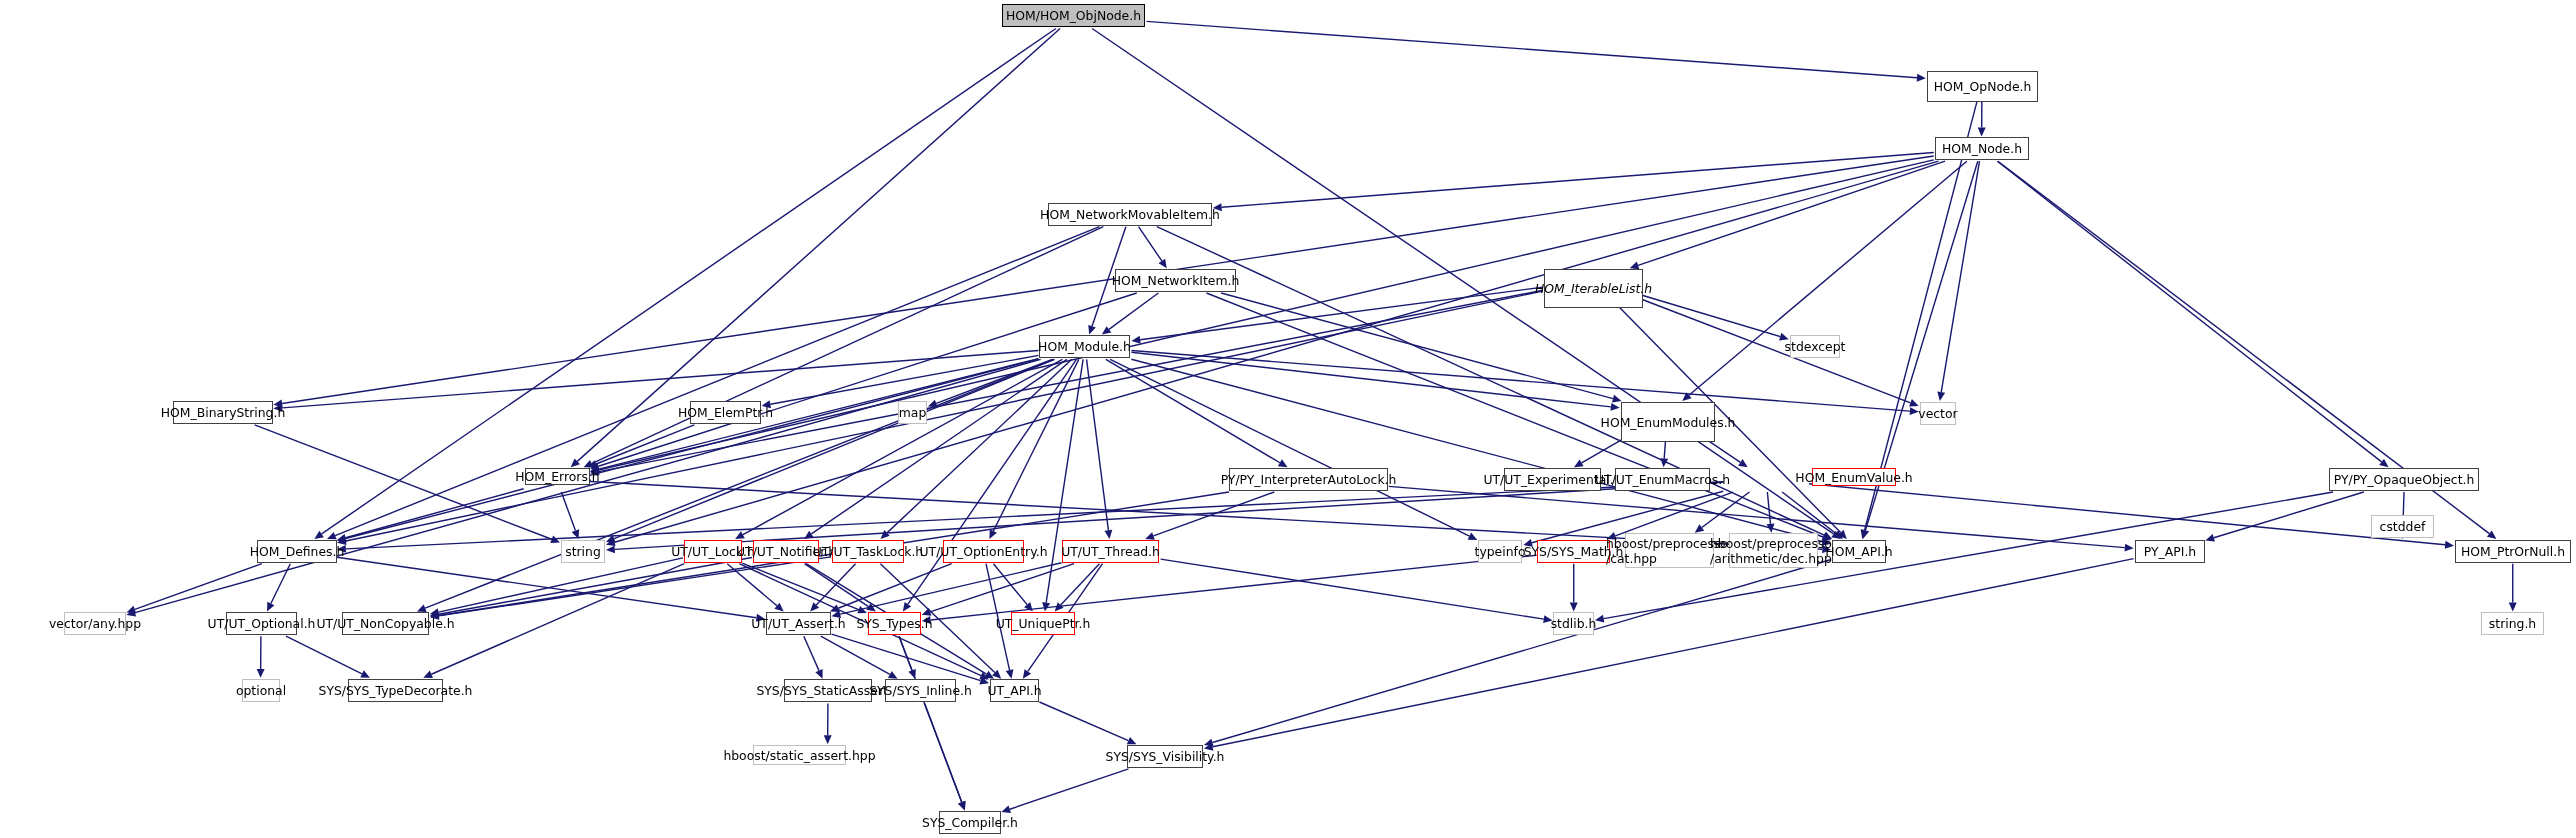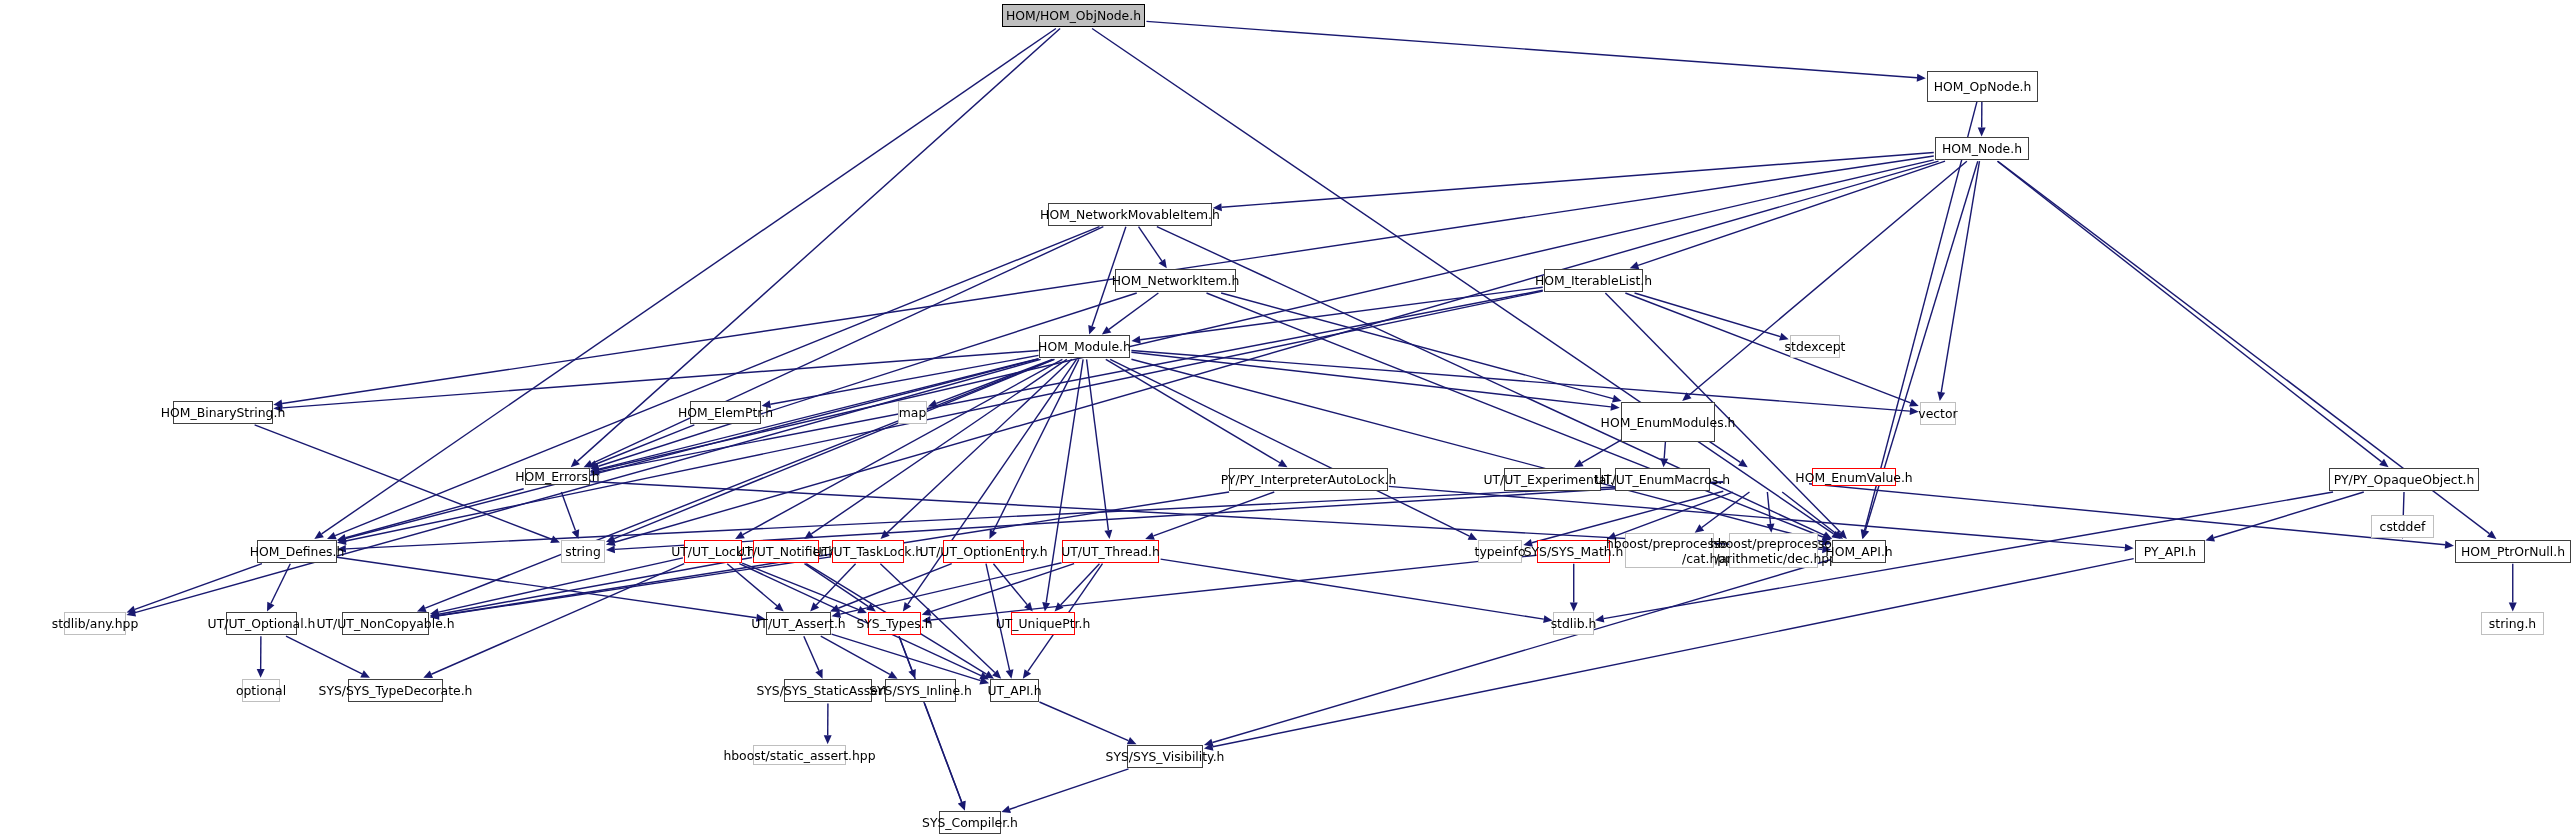--- a/index.html
+++ b/index.html
@@ -2,21 +2,21 @@
 <html style="font-size:14px"><head>
 <meta charset="utf-8">
 <style>
   html, body { margin:0; padding:0; background:#ffffff; }
   body { width:2576px; height:839px; position:relative; overflow:hidden;
          font-family:"DejaVu Sans", sans-serif; }
   #graph-svg { position:absolute; left:0; top:0; width:2576px; height:839px; }
   .node { position:absolute; box-sizing:border-box; background:#ffffff;
           border:1.8px solid #404040; font-size:12.4px; color:#000;
           display:flex; align-items:center; justify-content:center;
-          text-align:right; line-height:15px; white-space:pre; cursor:pointer; }
+          text-align:left; line-height:15px; white-space:pre; cursor:pointer; }
   .node.root { background:#bfbfbf; border-color:#000; }
   .node.sys  { border-color:#bfbfbf; color:#000; }
   .node.trunc{ border-color:#ff0000; }
   .edge { stroke:#191970; stroke-width:1.6; fill:none; }
   .arrow { fill:#191970; }
 </style>
 </head>
 <body>
 
 <svg id="graph-svg" viewBox="0 0 2912 948" width="2576" height="839">
@@ -242,21 +242,21 @@
     <polygon points="1284.7432432432433,841 1273.7783672628832,841.1466108294724 1277.3615897373286,832.8906725606487" class="arrow"></polygon>
     <line x1="1275.7466666666667" y1="869" x2="1141.469554171724" y2="914.5691558240756" class="edge"></line>
     <polygon points="1132,917.7828054298642 1140.0234118491192,910.3078564467997 1142.9156964943288,918.8304552013514" class="arrow"></polygon>
   </svg>
 <div id="nodes">
     <div class="node root" style="left: 1002px; top: 4.4px; width: 143px; height: 23px;">HOM/HOM_ObjNode.h</div>
     <div class="node" style="left: 1927px; top: 71px; width: 111px; height: 31px;">HOM_OpNode.h</div>
     <div class="node" style="left: 1935px; top: 137px; width: 94px; height: 23px;">HOM_Node.h</div>
     <div class="node" style="left: 1048px; top: 203px; width: 164px; height: 23px;">HOM_NetworkMovableItem.h</div>
     <div class="node" style="left: 1115px; top: 269px; width: 121px; height: 23px;">HOM_NetworkItem.h</div>
-    <div class="node" style="left: 1544px; top: 269px; width: 99px; height: 23px;">HOM_IterableList.h</div>
+    <div class="node" style="left: 1544px; top: 269px; width: 99px; height: 39px; font-style: italic;">HOM_IterableList.h</div>
     <div class="node" style="left: 1039px; top: 335px; width: 91px; height: 23px;">HOM_Module.h</div>
     <div class="node sys" style="left: 1790px; top: 335px; width: 50px; height: 23px;">stdexcept</div>
     <div class="node sys" style="left: 1920px; top: 402px; width: 36px; height: 23px;">vector</div>
     <div class="node" style="left: 173px; top: 401px; width: 100px; height: 23px;">HOM_BinaryString.h</div>
     <div class="node" style="left: 690px; top: 401px; width: 71px; height: 23px;">HOM_ElemPtr.h</div>
     <div class="node sys" style="left: 898px; top: 401px; width: 29px; height: 23px;">map</div>
     <div class="node" style="left: 1621px; top: 402px; width: 94px; height: 40px;">HOM_EnumModules.h</div>
     <div class="node" style="left: 525px; top: 468px; width: 65px; height: 17px;">HOM_Errors.h</div>
     <div class="node" style="left: 1229px; top: 468px; width: 159px; height: 23px;">PY/PY_InterpreterAutoLock.h</div>
     <div class="node" style="left: 1504px; top: 468px; width: 97px; height: 23px;">UT/UT_Experimental.h</div>
@@ -273,21 +273,21 @@
     <div class="node sys" style="left: 1478px; top: 540px; width: 44px; height: 23px;">typeinfo</div>
     <div class="node trunc" style="left: 1537px; top: 540px; width: 73px; height: 23px;">SYS/SYS_Math.h</div>
     <div class="node sys" style="left: 1625px; top: 533px; width: 89px; height: 35px;">hboost/preprocessor
 /cat.hpp</div>
     <div class="node sys" style="left: 1729px; top: 533px; width: 89px; height: 35px;">hboost/preprocessor
 /arithmetic/dec.hpp</div>
     <div class="node" style="left: 1832px; top: 540px; width: 54px; height: 23px;">HOM_API.h</div>
     <div class="node" style="left: 2135px; top: 540px; width: 70px; height: 23px;">PY_API.h</div>
     <div class="node sys" style="left: 2371px; top: 515px; width: 63px; height: 23px;">cstddef</div>
     <div class="node" style="left: 2455px; top: 540px; width: 116px; height: 23px;">HOM_PtrOrNull.h</div>
-    <div class="node sys" style="left: 64px; top: 612px; width: 62px; height: 23px;">stdlib/any.hpp</div>
+    <div class="node sys" style="left: 64px; top: 612px; width: 62px; height: 23px;">vector/any.hpp</div>
     <div class="node" style="left: 226px; top: 612px; width: 71px; height: 23px;">UT/UT_Optional.h</div>
     <div class="node" style="left: 342px; top: 612px; width: 87px; height: 23px;">UT/UT_NonCopyable.h</div>
     <div class="node" style="left: 766px; top: 612px; width: 65px; height: 23px;">UT/UT_Assert.h</div>
     <div class="node trunc" style="left: 868px; top: 612px; width: 53px; height: 23px;">SYS_Types.h</div>
     <div class="node trunc" style="left: 1011px; top: 612px; width: 64px; height: 23px;">UT_UniquePtr.h</div>
     <div class="node sys" style="left: 1553px; top: 612px; width: 41px; height: 23px;">stdlib.h</div>
     <div class="node sys" style="left: 2481px; top: 612px; width: 63px; height: 23px;">string.h</div>
     <div class="node sys" style="left: 242px; top: 679px; width: 38px; height: 23px;">optional</div>
     <div class="node" style="left: 348px; top: 679px; width: 95px; height: 23px;">SYS/SYS_TypeDecorate.h</div>
     <div class="node" style="left: 784px; top: 679px; width: 88px; height: 23px;">SYS/SYS_StaticAssert.h</div>

